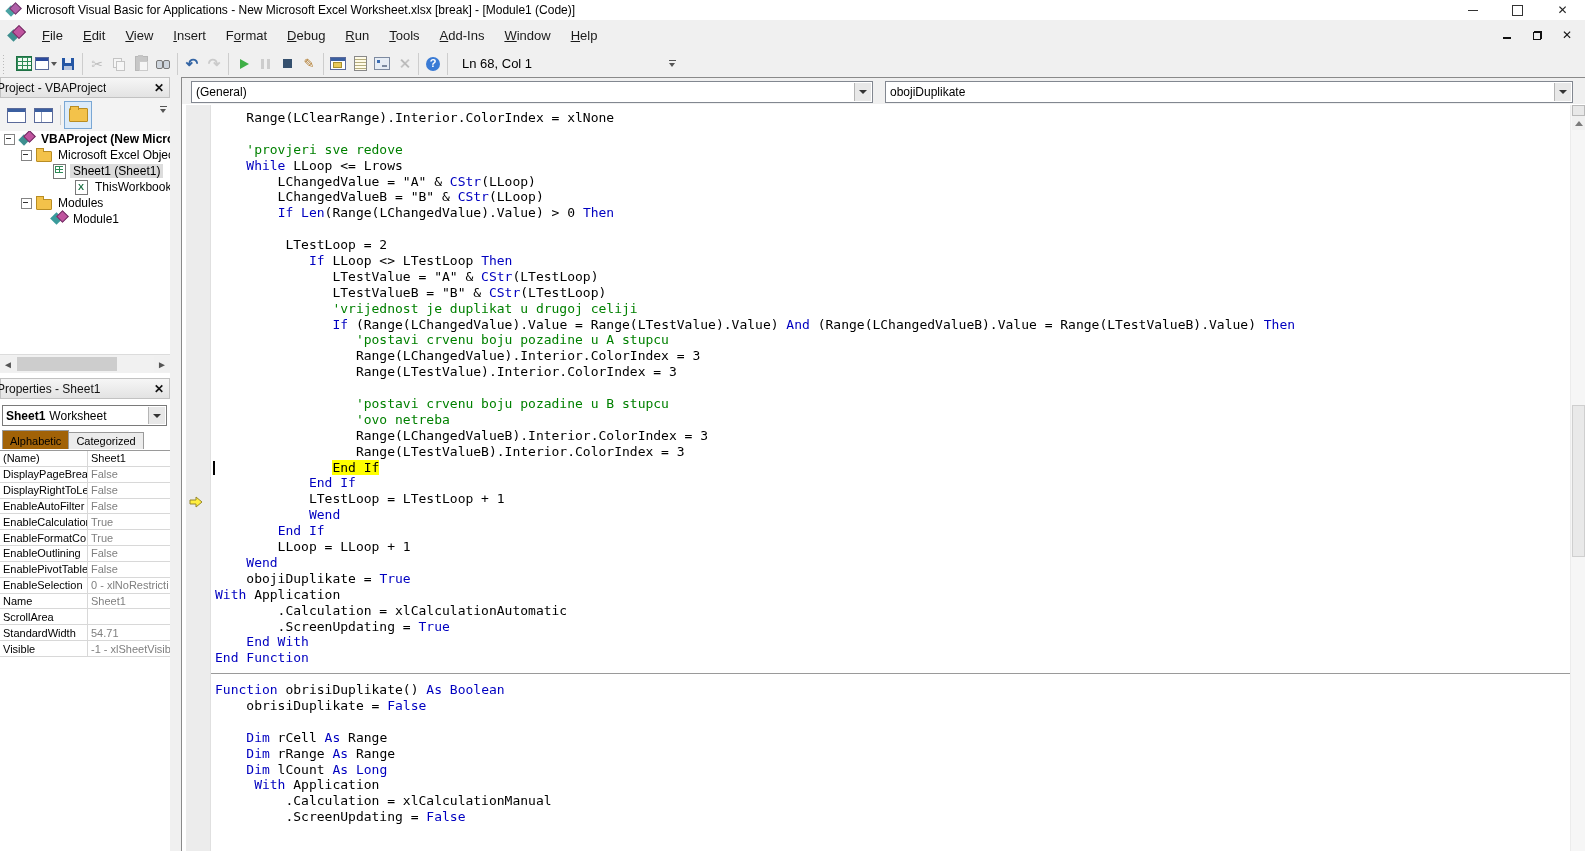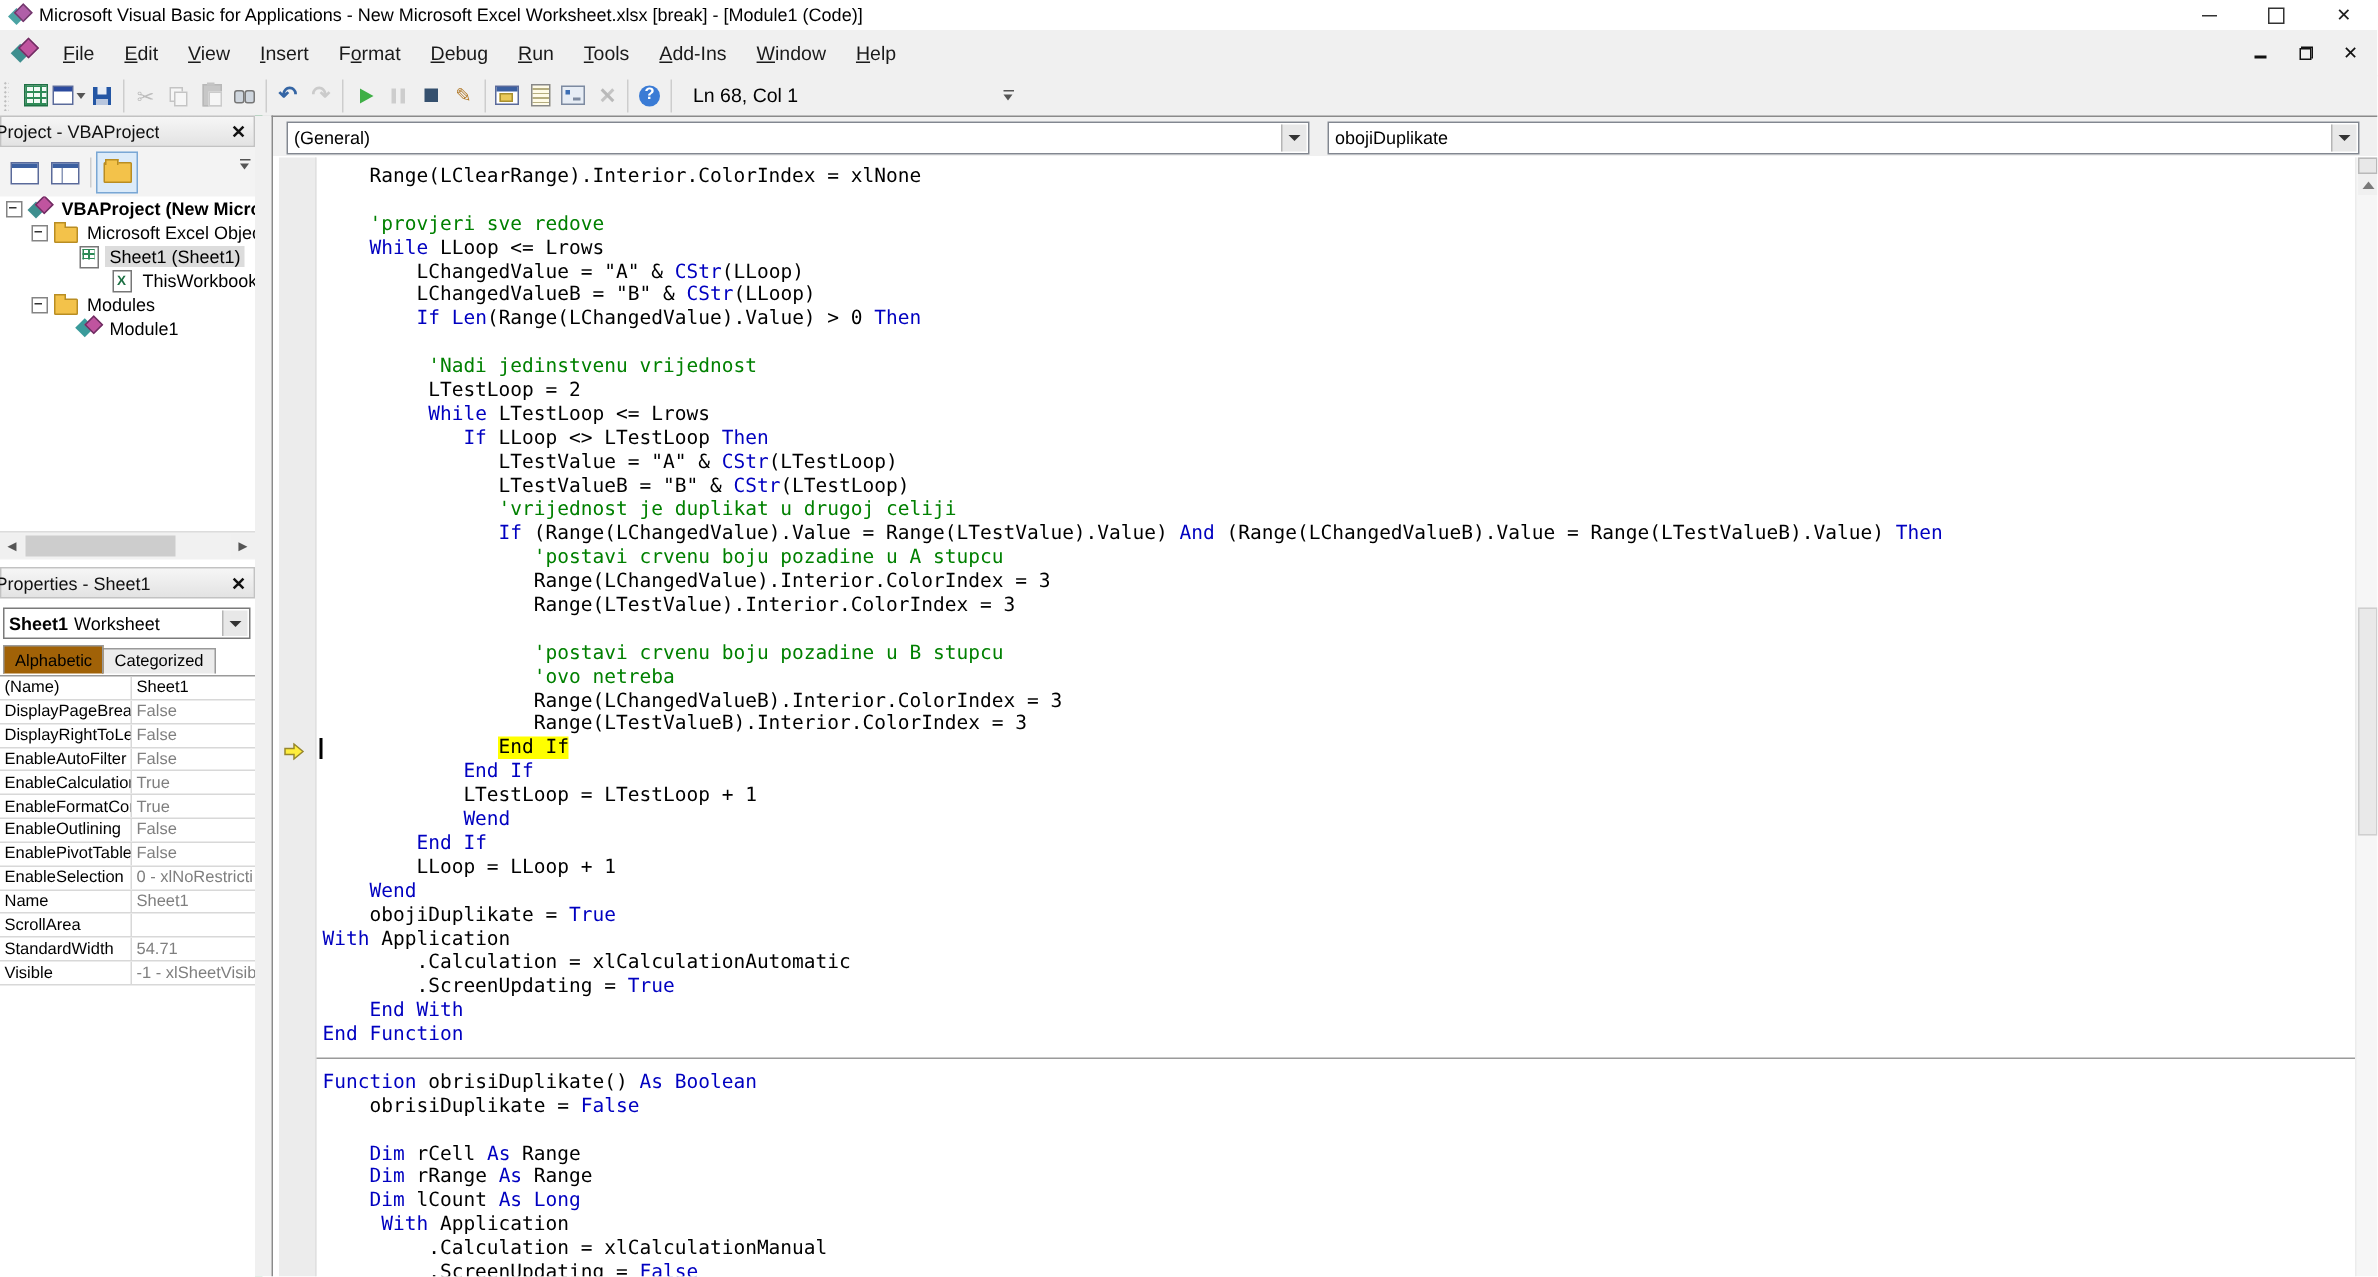--- a/index.html
+++ b/index.html
@@ -448,23 +448,21 @@
       </div>
     <div id="codecontent">
         <div class="code-line"><span class="t-n">    Range(LClearRange).Interior.ColorIndex = xlNone</span></div>
         <div class="code-line"></div>
         <div class="code-line"><span class="t-c">    'provjeri sve redove</span></div>
         <div class="code-line"><span class="t-n">    </span><span class="t-k">While</span><span class="t-n"> LLoop &lt;= Lrows</span></div>
         <div class="code-line"><span class="t-n">        LChangedValue = "A" &amp; </span><span class="t-k">CStr</span><span class="t-n">(LLoop)</span></div>
         <div class="code-line"><span class="t-n">        LChangedValueB = "B" &amp; </span><span class="t-k">CStr</span><span class="t-n">(LLoop)</span></div>
         <div class="code-line"><span class="t-n">        </span><span class="t-k">If</span><span class="t-n"> </span><span class="t-k">Len</span><span class="t-n">(Range(LChangedValue).Value) &gt; 0 </span><span class="t-k">Then</span></div>
         <div class="code-line"></div>
-        <div class="code-line"><span class="t-c">         'Nadi jedinstvenu vrijednost</span></div>
         <div class="code-line"><span class="t-n">         LTestLoop = 2</span></div>
-        <div class="code-line"><span class="t-n">         </span><span class="t-k">While</span><span class="t-n"> LTestLoop &lt;= Lrows</span></div>
         <div class="code-line"><span class="t-n">            </span><span class="t-k">If</span><span class="t-n"> LLoop &lt;&gt; LTestLoop </span><span class="t-k">Then</span></div>
         <div class="code-line"><span class="t-n">               LTestValue = "A" &amp; </span><span class="t-k">CStr</span><span class="t-n">(LTestLoop)</span></div>
         <div class="code-line"><span class="t-n">               LTestValueB = "B" &amp; </span><span class="t-k">CStr</span><span class="t-n">(LTestLoop)</span></div>
         <div class="code-line"><span class="t-c">               'vrijednost je duplikat u drugoj celiji</span></div>
         <div class="code-line"><span class="t-n">               </span><span class="t-k">If</span><span class="t-n"> (Range(LChangedValue).Value = Range(LTestValue).Value) </span><span class="t-k">And</span><span class="t-n"> (Range(LChangedValueB).Value = Range(LTestValueB).Value) </span><span class="t-k">Then</span></div>
         <div class="code-line"><span class="t-c">                  'postavi crvenu boju pozadine u A stupcu</span></div>
         <div class="code-line"><span class="t-n">                  Range(LChangedValue).Interior.ColorIndex = 3</span></div>
         <div class="code-line"><span class="t-n">                  Range(LTestValue).Interior.ColorIndex = 3</span></div>
         <div class="code-line"></div>
         <div class="code-line"><span class="t-c">                  'postavi crvenu boju pozadine u B stupcu</span></div>

